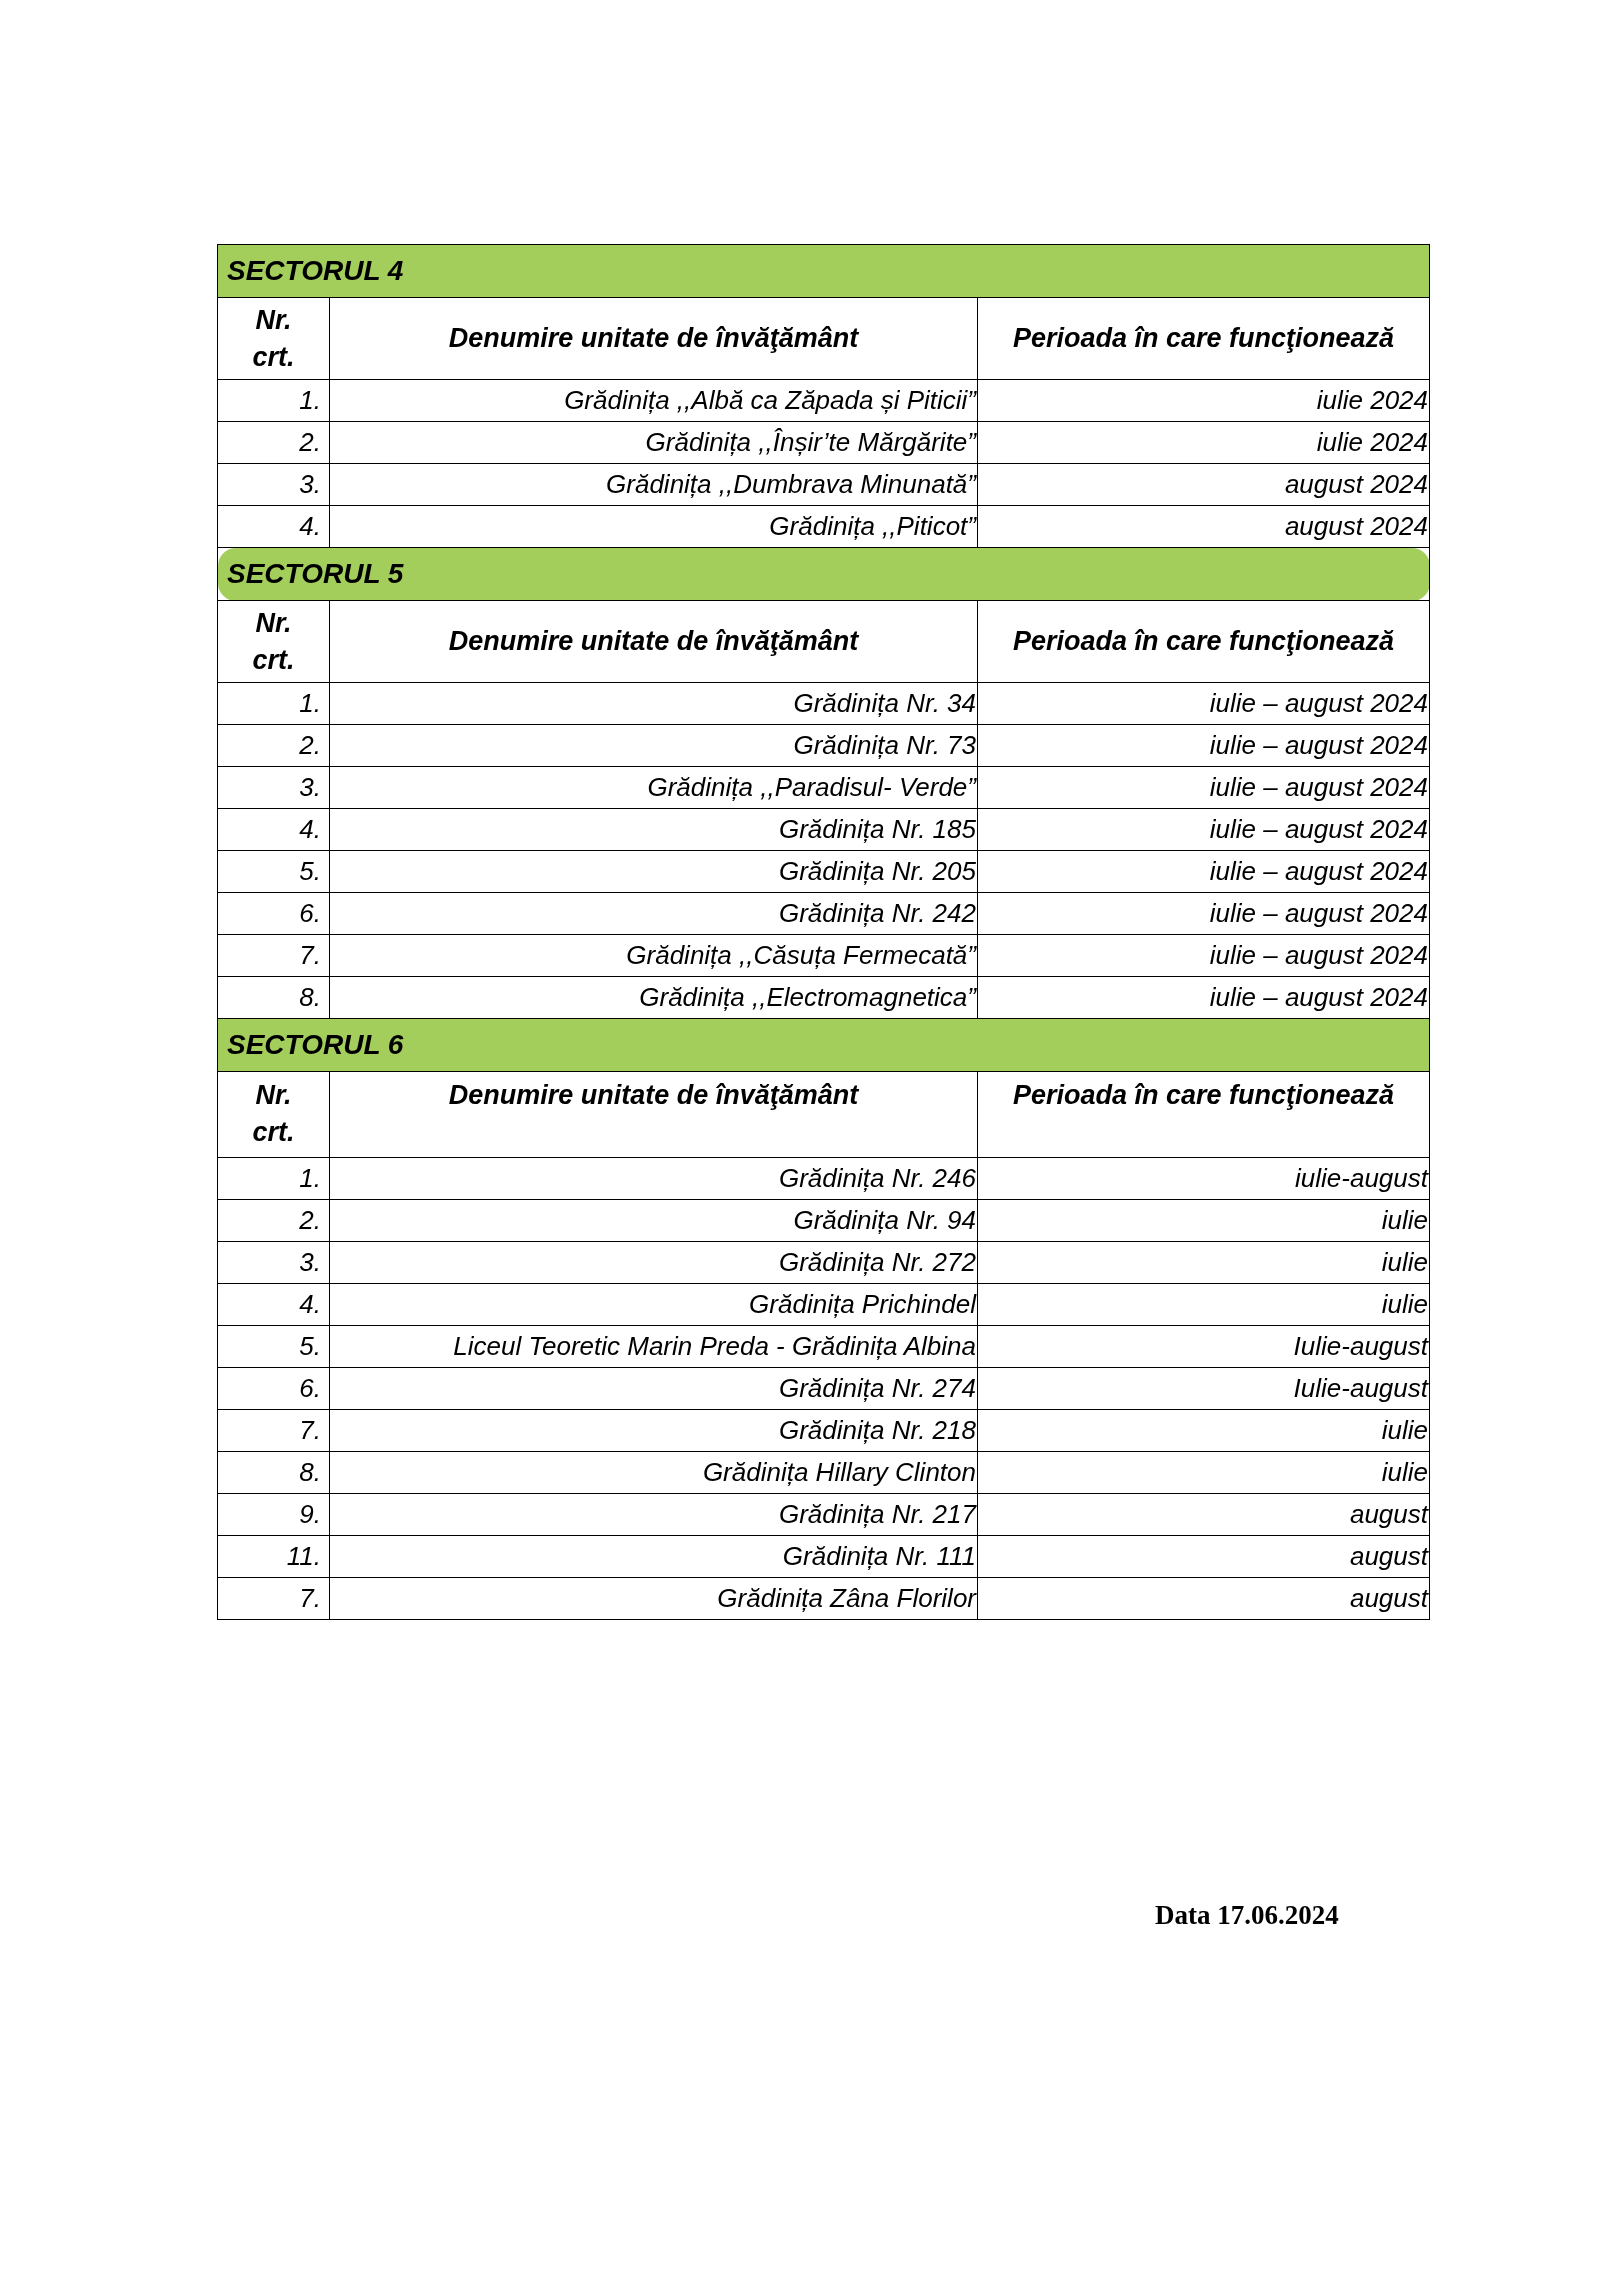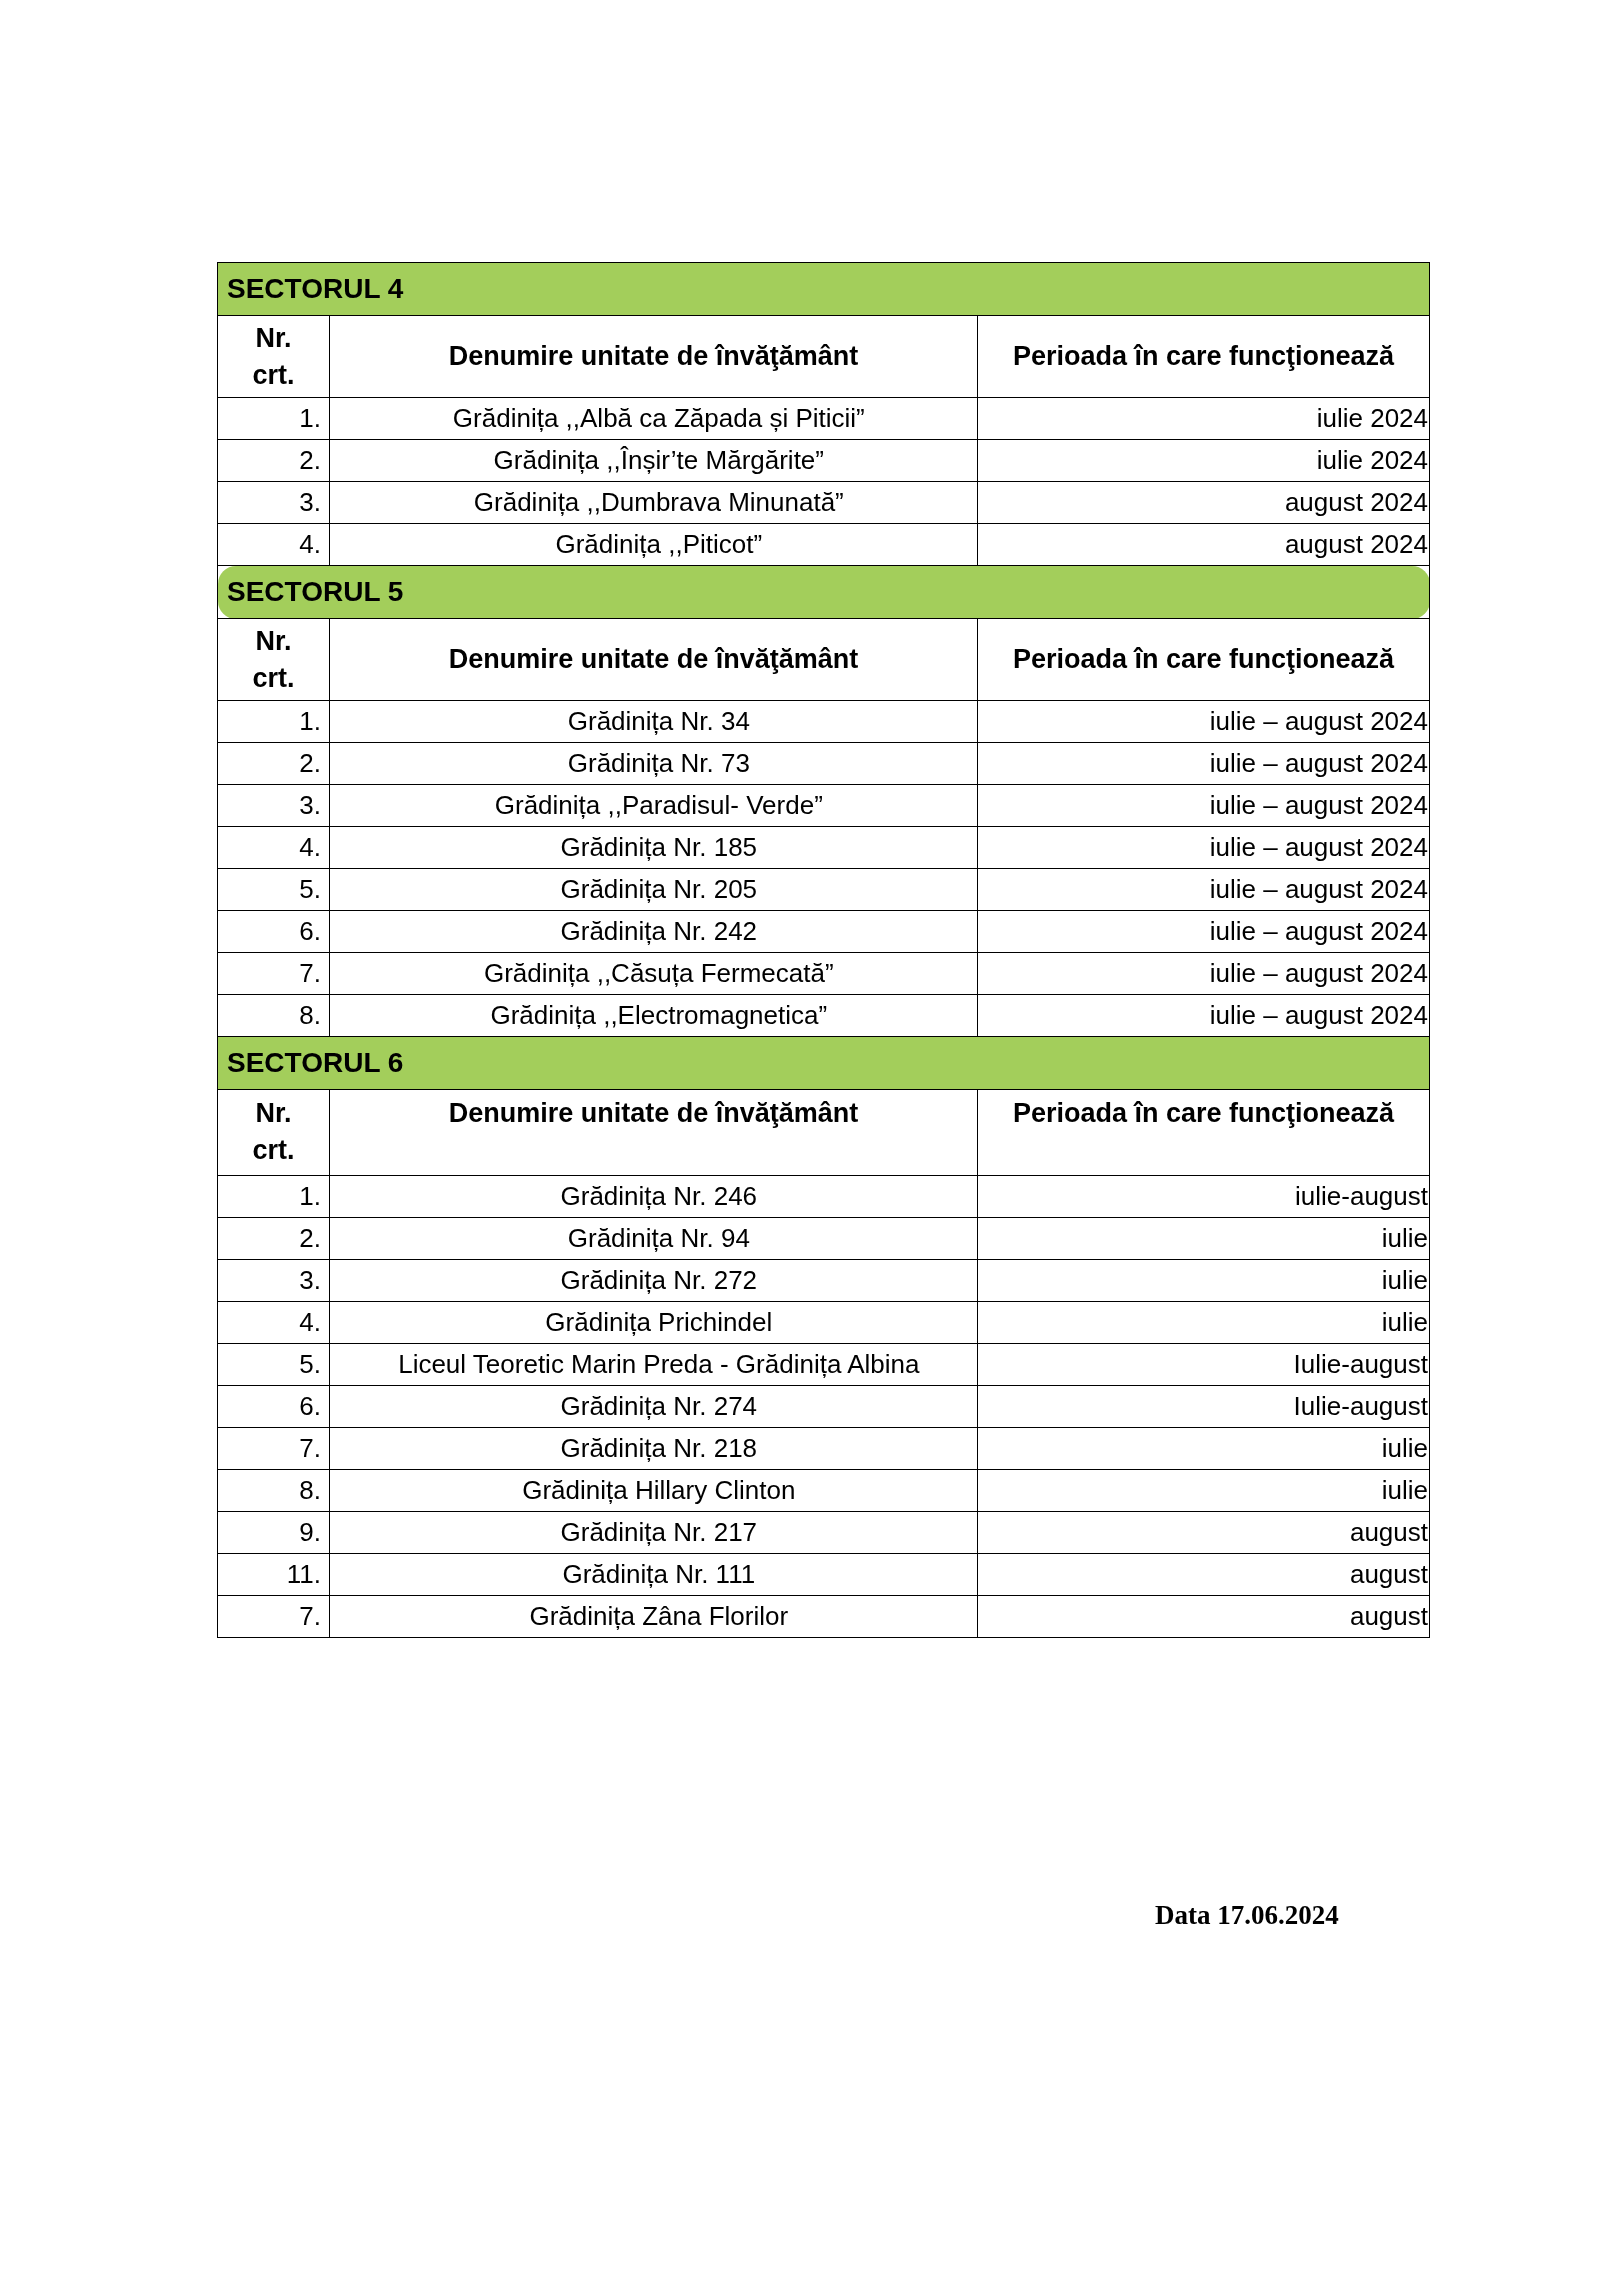--- a/index.html
+++ b/index.html
@@ -10,24 +10,25 @@
   body {
     width: 1621px;
     height: 2293px;
     position: relative;
     font-family: "Liberation Sans", "DejaVu Sans", sans-serif;
     color: #000000;
   }
   table.doc-table {
     position: absolute;
     left: 217px;
-    top: 262px;
+    top: 244px;
     width: 1213px;
     border-collapse: collapse;
     table-layout: fixed;
+    font-style: italic;
   }
   table.doc-table td {
     border: 1.8px solid #000000;
     overflow: hidden;
   }
   tr.section-title-row td {
     font-weight: bold;
     font-size: 28px;
     height: 52px;
     padding: 0 0 0 9px;
@@ -49,21 +50,21 @@
   tr.data-row td {
     font-size: 26px;
     height: 39px;
     vertical-align: middle;
   }
   td.cell-nr {
     text-align: right;
     padding-right: 8px;
   }
   tr.data-row td.cell-name {
-    text-align: center;
+    text-align: right;
     padding-left: 11.6px;
   }
   td.cell-period {
     text-align: right;
   }
   .document-date {
     position: absolute;
     left: 1155px;
     top: 1900px;
     font-weight: bold;

